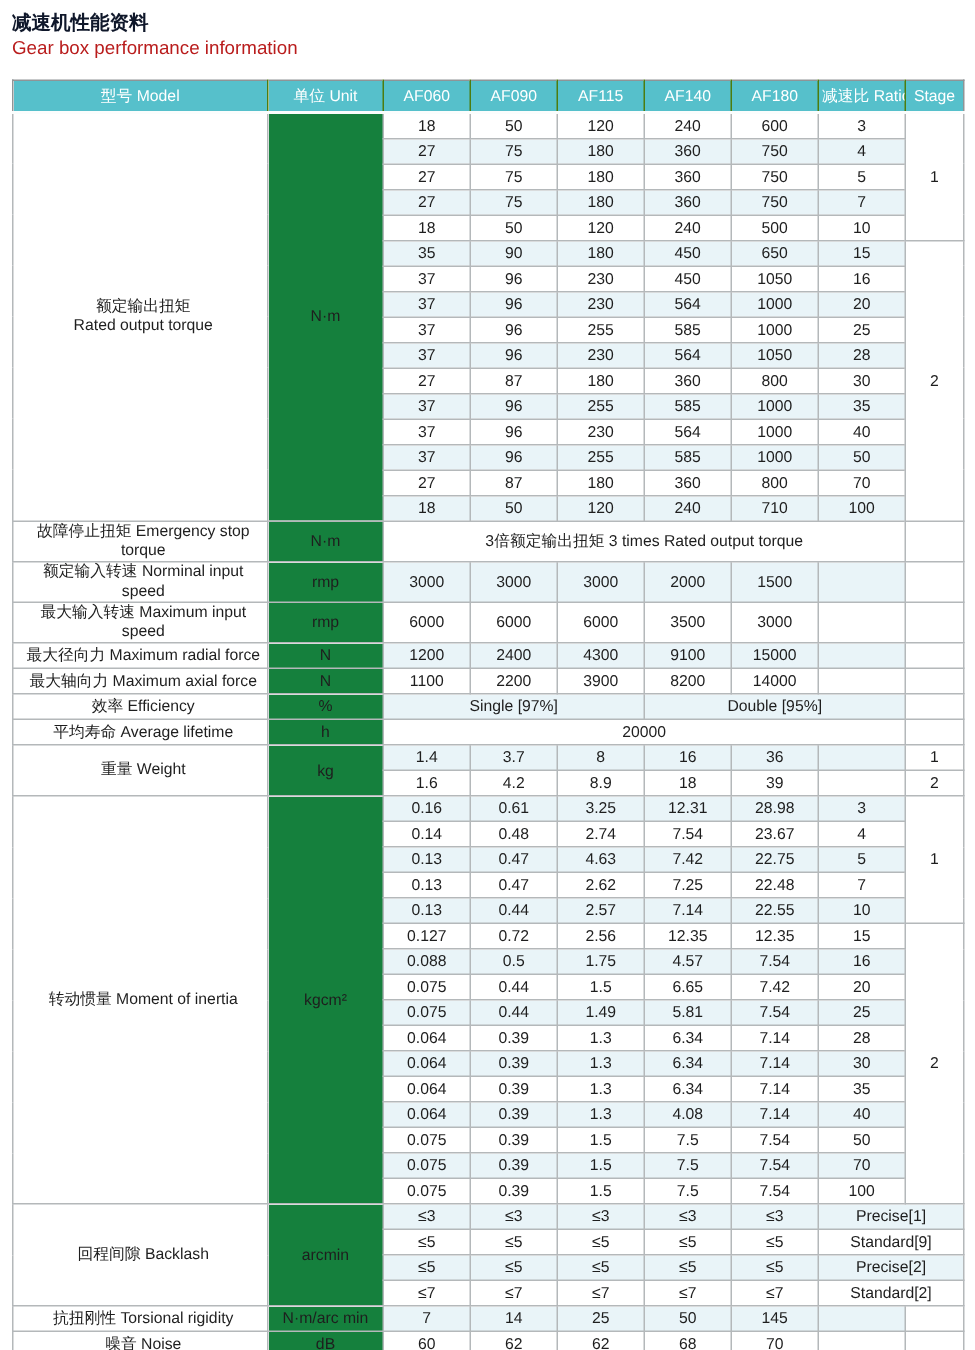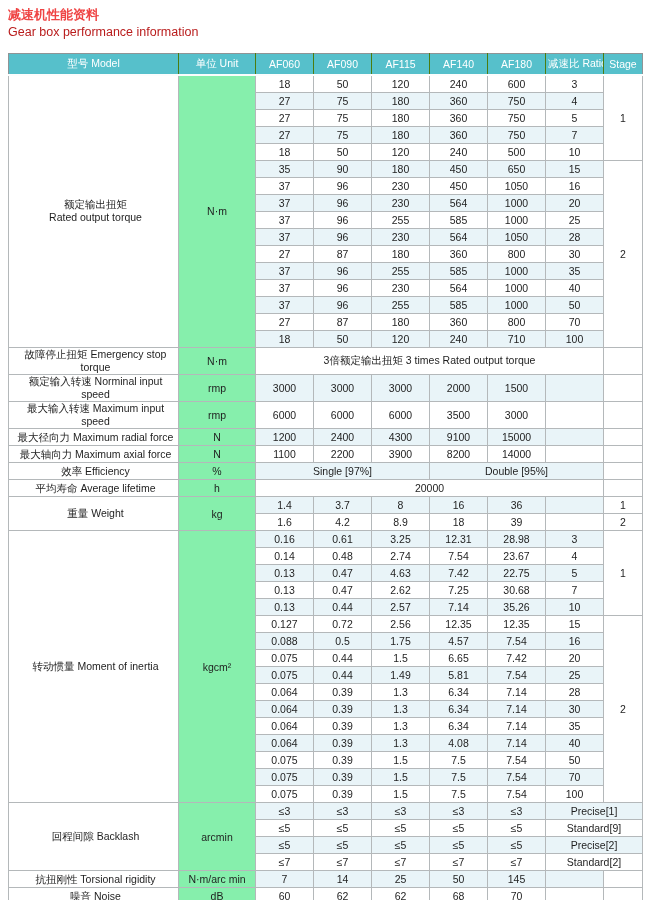--- a/index.html
+++ b/index.html
@@ -13,21 +13,21 @@
   }
   .page {
     width: 650px;
     height: 900px;
     box-sizing: border-box;
     padding: 5px 8px 0 8px;
   }
   .title-zh {
     font-size: 13px;
     font-weight: bold;
-    color: #ef4444;
+    color: #0f172a;
     line-height: 1.2;
     margin: 2px 0 2px 0;
   }
   .title-en {
     font-size: 12.5px;
     color: #b91c1c;
     line-height: 1.2;
     margin: 0 0 0 0;
   }
   table.spec {
@@ -67,21 +67,21 @@
     background: #e9f4f8;
   }
   table.spec td.label {
     text-align: center;
     padding-left: 6px;
     white-space: pre-line;
     line-height: 1.25;
     background: #ffffff;
   }
   table.spec td.unit {
-    background: #86efac;
+    background: #15803d;
   }
   table.spec td.stage {
     background: #ffffff;
   }
   
 </style>
 </head>
 <body>
 
 <div class="page">
@@ -355,29 +355,29 @@
           <td class="d">4.63</td>
           <td class="d">7.42</td>
           <td class="d">22.75</td>
           <td class="d">5</td>
         </tr>
         <tr>
           <td class="d">0.13</td>
           <td class="d">0.47</td>
           <td class="d">2.62</td>
           <td class="d">7.25</td>
-          <td class="d">30.68</td>
+          <td class="d">22.48</td>
           <td class="d">7</td>
         </tr>
         <tr>
           <td class="d">0.13</td>
           <td class="d">0.44</td>
           <td class="d">2.57</td>
           <td class="d">7.14</td>
-          <td class="d">35.26</td>
+          <td class="d">22.55</td>
           <td class="d">10</td>
         </tr>
         <tr>
           <td class="d">0.127</td>
           <td class="d">0.72</td>
           <td class="d">2.56</td>
           <td class="d">12.35</td>
           <td class="d">12.35</td>
           <td class="d">15</td>
           <td rowspan="11" class="stage">2</td>

